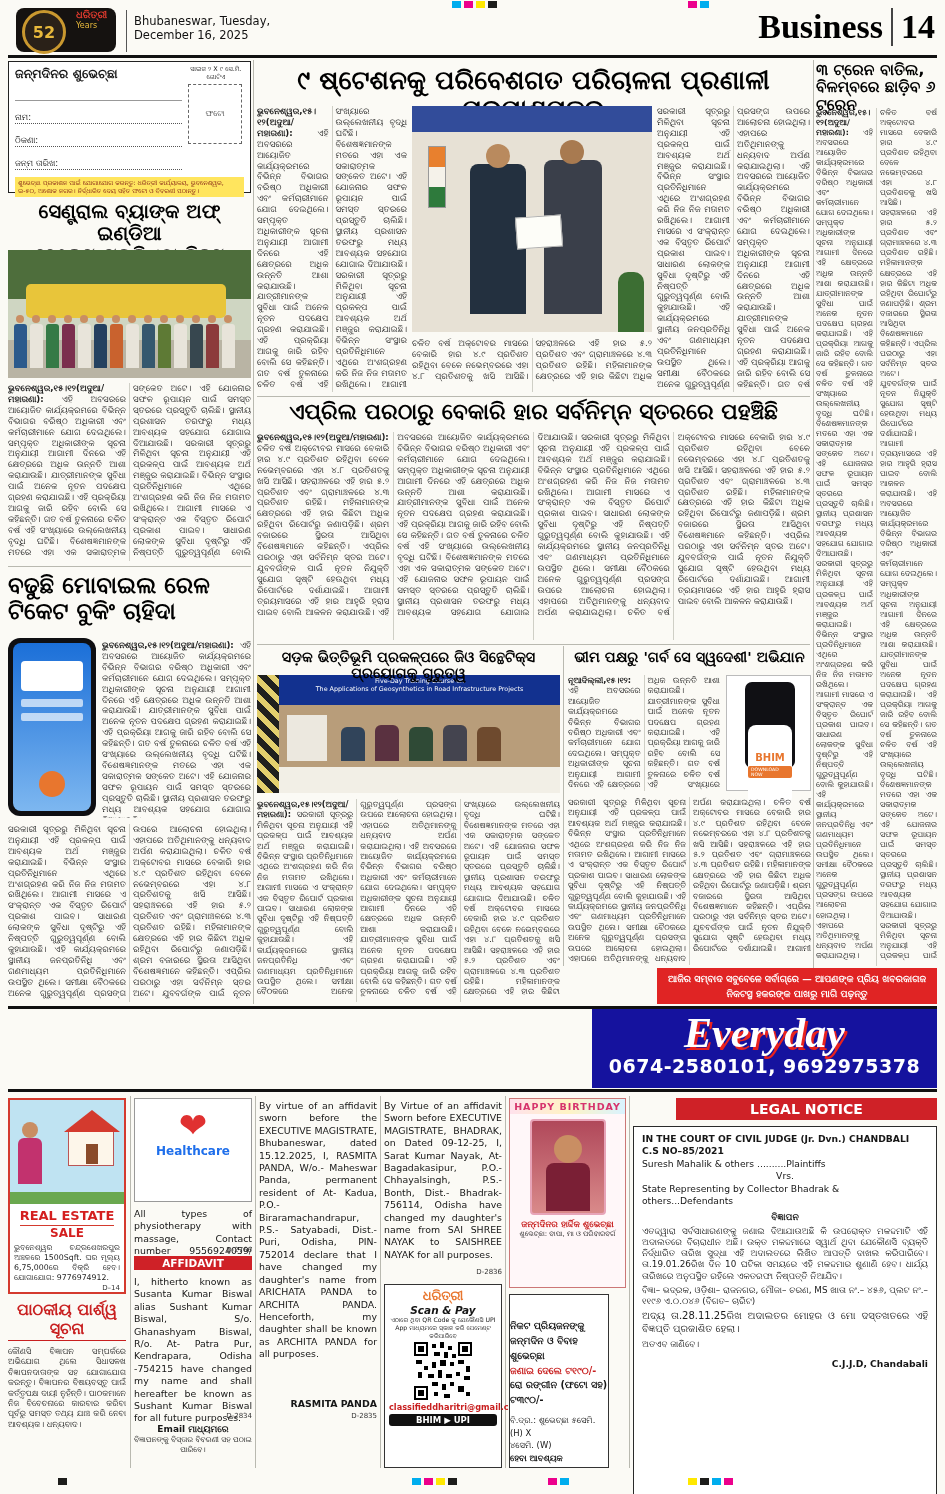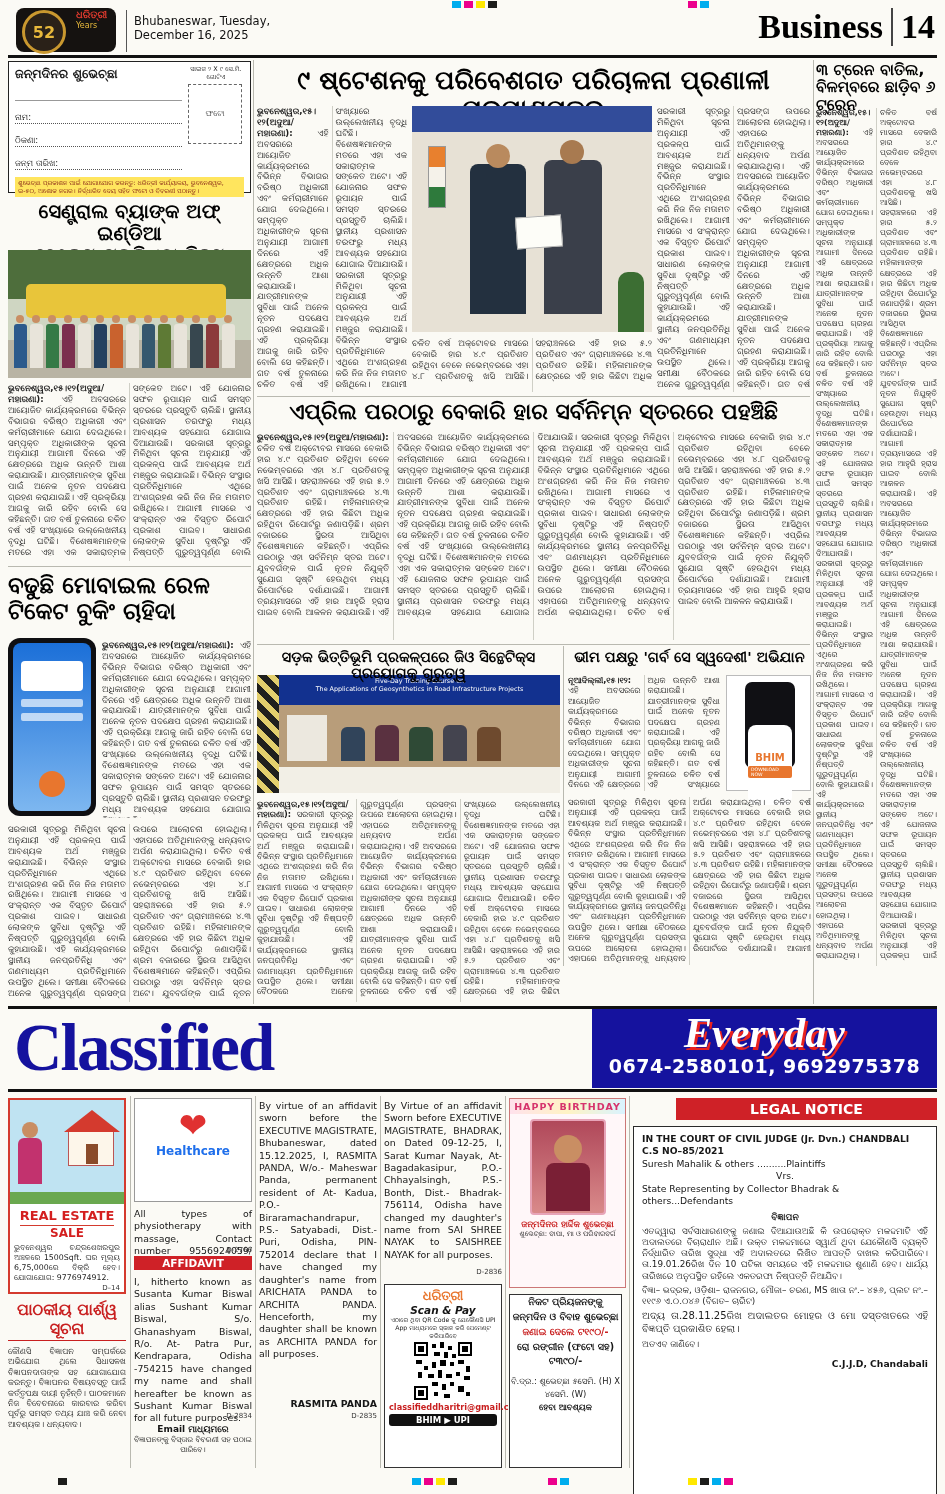--- a/index.html
+++ b/index.html
@@ -208,23 +208,26 @@
       <div style="width:100%;height:100%;background:#fff;border-radius:8px;display:flex;flex-direction:column;align-items:center;justify-content:center;gap:3px;margin-top:40px;">
         <span style="color:#e8762e;font-weight:bold;font-size:10px;">BHIM</span>
         <span style="background:#e8762e;color:#fff;font-size:4.6px;padding:1px 3px;border-radius:2px;">DOWNLOAD NOW</span>
       </div>
     </div>
   </div>
   <div class="abs bt cols2" style="left:568px;top:797px;width:243px;height:168px;font-size:8.2px;">
     <span>ସରକାରୀ ସୂତ୍ରରୁ ମିଳିଥିବା ସୂଚନା ଅନୁଯାୟୀ ଏହି ପ୍ରକଳ୍ପ ପାଇଁ ଆବଶ୍ୟକ ଅର୍ଥ ମଞ୍ଜୁର କରାଯାଇଛି। ବିଭିନ୍ନ ସଂସ୍ଥାର ପ୍ରତିନିଧିମାନେ ଏଥିରେ ଅଂଶଗ୍ରହଣ କରି ନିଜ ନିଜ ମତାମତ ରଖିଥିଲେ। ଆଗାମୀ ମାସରେ ଏ ସଂକ୍ରାନ୍ତ ଏକ ବିସ୍ତୃତ ରିପୋର୍ଟ ପ୍ରକାଶ ପାଇବ। ସାଧାରଣ ଲୋକଙ୍କ ସୁବିଧା ଦୃଷ୍ଟିରୁ ଏହି ନିଷ୍ପତ୍ତି ଗୁରୁତ୍ୱପୂର୍ଣ୍ଣ ବୋଲି କୁହାଯାଉଛି। ଏହି କାର୍ଯ୍ୟକ୍ରମରେ ସ୍ଥାନୀୟ ଜନପ୍ରତିନିଧି ଏବଂ ଗଣମାଧ୍ୟମ ପ୍ରତିନିଧିମାନେ ଉପସ୍ଥିତ ଥିଲେ। ସମୀକ୍ଷା ବୈଠକରେ ଅନେକ ଗୁରୁତ୍ୱପୂର୍ଣ୍ଣ ପ୍ରସଙ୍ଗ ଉପରେ ଆଲୋଚନା ହୋଇଥିଲା। ଏହାପରେ ଅତିଥିମାନଙ୍କୁ ଧନ୍ୟବାଦ ଅର୍ପଣ କରାଯାଇଥିଲା।</span> <span>ଚଳିତ ବର୍ଷ ଅକ୍ଟୋବର ମାସରେ ବେକାରି ହାର ୪.୯ ପ୍ରତିଶତ ରହିଥିବା ବେଳେ ନଭେମ୍ବରରେ ଏହା ୪.୮ ପ୍ରତିଶତକୁ ଖସି ଆସିଛି। ସହରାଞ୍ଚଳରେ ଏହି ହାର ୫.୨ ପ୍ରତିଶତ ଏବଂ ଗ୍ରାମାଞ୍ଚଳରେ ୪.୩ ପ୍ରତିଶତ ରହିଛି। ମହିଳାମାନଙ୍କ କ୍ଷେତ୍ରରେ ଏହି ହାର କିଛିଟା ଅଧିକ ରହିଥିବା ରିପୋର୍ଟରୁ ଜଣାପଡ଼ିଛି। ଶ୍ରମ ବଜାରରେ ସ୍ଥିରତା ଆସିଥିବା ବିଶେଷଜ୍ଞମାନେ କହିଛନ୍ତି। ଏପ୍ରିଲ ପରଠାରୁ ଏହା ସର୍ବନିମ୍ନ ସ୍ତର ଅଟେ। ଯୁବବର୍ଗଙ୍କ ପାଇଁ ନୂତନ ନିଯୁକ୍ତି ସୁଯୋଗ ସୃଷ୍ଟି ହେଉଥିବା ମଧ୍ୟ ରିପୋର୍ଟରେ ଦର୍ଶାଯାଇଛି। ଆଗାମୀ ତ୍ରୟମାସରେ ଏହି ହାର ଆହୁରି ହ୍ରାସ ପାଇବ ବୋଲି ଆକଳନ କରାଯାଉଛି।</span>
   </div>
 
+  <div class="abs" style="left:657px;top:968px;width:280px;height:36px;background:#e02424;color:#fff;text-align:center;font-weight:bold;font-size:9.5px;line-height:1.6;padding-top:3px;">
+    <div>ଆଜିର ସମ୍ବାଦ ସବୁବେଳେ ସର୍ବାଗ୍ରେ — ଆପଣଙ୍କ ପ୍ରିୟ ଖବରକାଗଜ</div>
+    <div>ନିକଟସ୍ଥ ହକରଙ୍କ ପାଖରୁ ମାଗି ପଢ଼ନ୍ତୁ</div>
+  </div>
 
   <div class="abs blackbar" style="left:8px;top:1006px;width:929px;height:3px;"></div>
-  <div class="abs clsf-title" style="left:14px;top:1014px;">Classified</div>
   <div class="abs clsf-right" style="left:592px;top:1009px;width:345px;height:79px;">
     <div class="everyday" style="margin-top:2px;">Everyday</div>
     <div class="phones">0674-2580101, 9692975378</div>
   </div>
   <div class="abs blackbar" style="left:8px;top:1089px;width:929px;height:3px;"></div>
 
   <div class="abs vline" style="left:130px;top:1096px;height:372px;"></div>
   <div class="abs vline" style="left:255px;top:1096px;height:372px;"></div>
   <div class="abs vline" style="left:380px;top:1096px;height:372px;"></div>
   <div class="abs vline" style="left:505px;top:1096px;height:372px;"></div>
@@ -318,21 +321,21 @@
 
   <div class="abs" style="left:509px;top:1098px;width:117px;height:190px;border:1px solid #c77;background:#fff7f9;text-align:center;overflow:hidden;">
     <div style="font-size:9.5px;font-weight:bold;letter-spacing:1px;color:#d6336c;background:linear-gradient(90deg,#ffe1ec,#fff3c4,#d9f3ff);padding:2px 0;">HAPPY BIRTHDAY</div>
     <div style="margin:5px auto 0;width:72px;height:92px;background:linear-gradient(#b0485a,#d98a8a);border:2px solid #e7a4b8;border-radius:4px;position:relative;">
       <div style="position:absolute;left:22px;top:14px;width:28px;height:28px;border-radius:50%;background:#c98e63;"></div>
       <div style="position:absolute;left:14px;top:42px;width:44px;height:48px;background:#7a1f35;border-radius:8px 8px 0 0;"></div>
     </div>
     <div style="color:#c81f1f;font-weight:bold;font-size:8.6px;margin-top:4px;">ଜନ୍ମଦିନର ହାର୍ଦ୍ଦିକ ଶୁଭେଚ୍ଛା</div>
     <div style="font-size:7px;">ଶୁଭେଚ୍ଛା: ବାପା, ମା ଓ ପରିବାରବର୍ଗ</div>
   </div>
-  <div class="abs" style="left:509px;top:1294px;width:113px;height:174px;border:1.5px solid #333;text-align:center;padding-top:0;box-sizing:border-box;background:#fff;">
+  <div class="abs" style="left:509px;top:1294px;width:100px;height:174px;border:1.5px solid #333;padding-top:24px;box-sizing:border-box;background:#fff;">
     <div style="font-size:9.6px;font-weight:bold;line-height:1.55;">
       <div>ନିକଟ ପ୍ରିୟଜନଙ୍କୁ</div>
       <div>ଜନ୍ମଦିନ ଓ ବିବାହ ଶୁଭେଚ୍ଛା</div>
       <div style="color:#c81f1f;">ଜଣାଇ ଦେଲେ ଟ୧୯୦/-</div>
       <div>ରୋ ରଙ୍ଗୀନ (ଫଟୋ ସହ) ଟ୩୯୦/-</div>
     </div>
     <div style="font-size:8.4px;margin-top:6px;line-height:1.5;">
       <div>ବି.ଦ୍ର.: ଶୁଭେଚ୍ଛା ୫ସେମି. (H) X</div>
       <div>୪ସେମି. (W)</div>
       <div style="font-weight:bold;">ହେବା ଆବଶ୍ୟକ</div>

